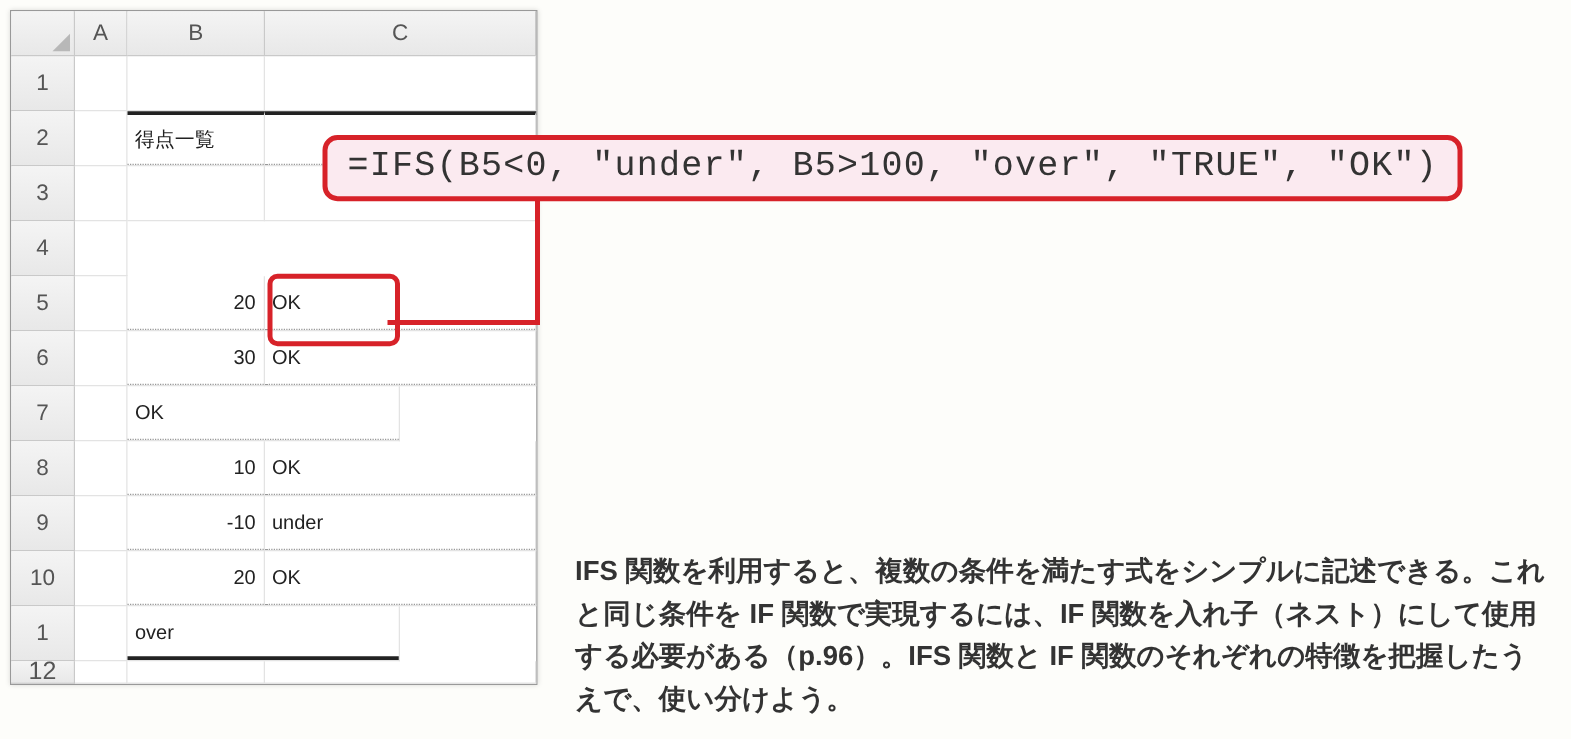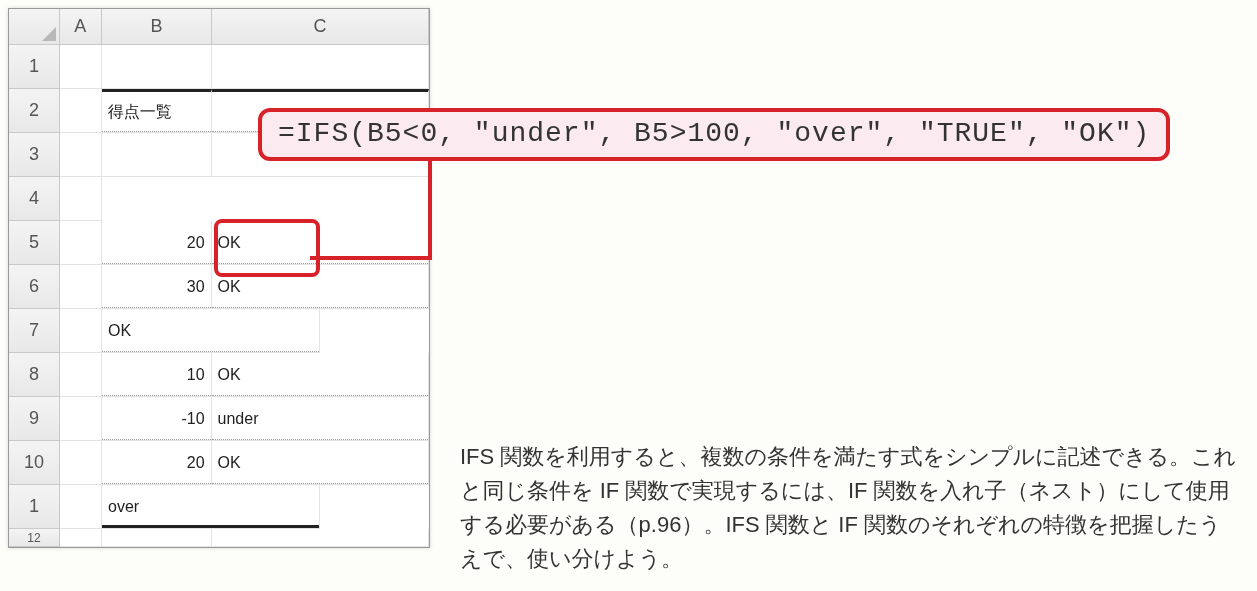--- a/index.html
+++ b/index.html
@@ -115,20 +115,21 @@
     background:#d72229;
   }
 
   .explain{
     position:absolute;
     left:460px; top:440px;
     width:780px;
     font-size:22px;
     line-height:1.55;
     color:#333;
+    font-weight:bold;
   }
 </style>
 </head>
 <body>
 
 <div class="page">
 
   <div class="excel-box">
 
     <div class="grid-row hdr-row">
@@ -199,21 +200,21 @@
       <div class="cell colB right dotted">20</div>
       <div class="cell colC left dotted">OK</div>
     </div>
     <div class="grid-row">
       <div class="row-hdr">1</div>
       <div class="cell colA"></div>
       <div class="cell colC left thick-bottom">over</div>
     </div>
 
     <div class="grid-row" style="height:18px;">
-      <div class="row-hdr" style="font-size:12px;">12</div>
+      <div class="row-hdr" style="font-size:20px;">12</div>
       <div class="cell colA"></div>
       <div class="cell colB"></div>
       <div class="cell colC"></div>
     </div>
   </div>
 
   <div class="red-cell-box" style="left:214px; top:219px; width:98px; height:50px;"></div>
 
   <div class="conn-v"></div>
   <div class="conn-h"></div>

